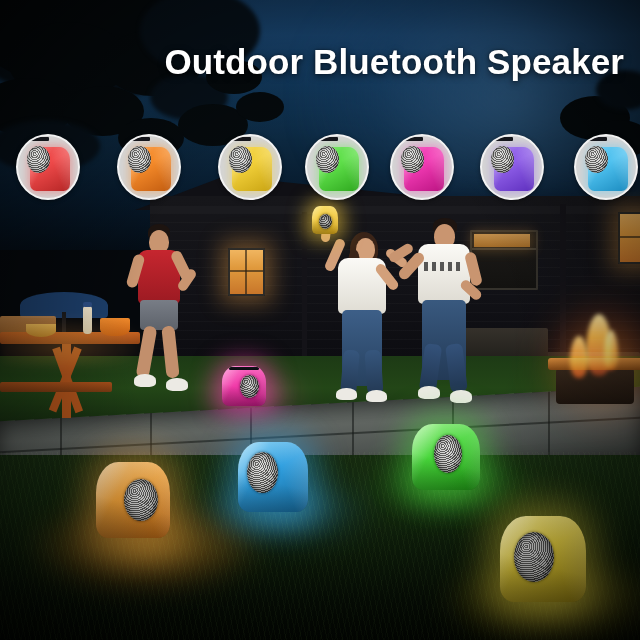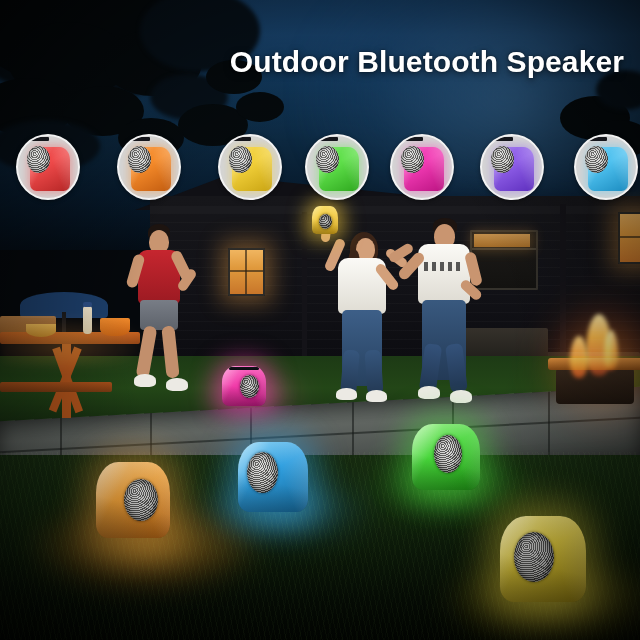--- a/index.html
+++ b/index.html
@@ -163,21 +163,21 @@
   
   .umbrella{position:absolute;background:#1d3f6b;border-radius:50% 50% 4px 4px;}
   .umbpole{position:absolute;background:#1a1a1c;}
 
   
   .title{
     position:absolute;right:16px;top:44px;width:520px;
     text-align:right;
     color:#ffffff;
     font-weight:bold;
-    font-size:30px;
+    font-size:35px;
     line-height:36px;
     letter-spacing:.1px;
     text-shadow:0 2px 7px rgba(0,0,0,.62), 0 0 2px rgba(0,0,0,.5);
   }
   .title div{display:block;white-space:nowrap;}
 
   
   .swatchrow{position:absolute;left:0;top:134px;width:640px;height:70px;}
   .swatch{
     position:absolute;top:0;width:64px;height:66px;

